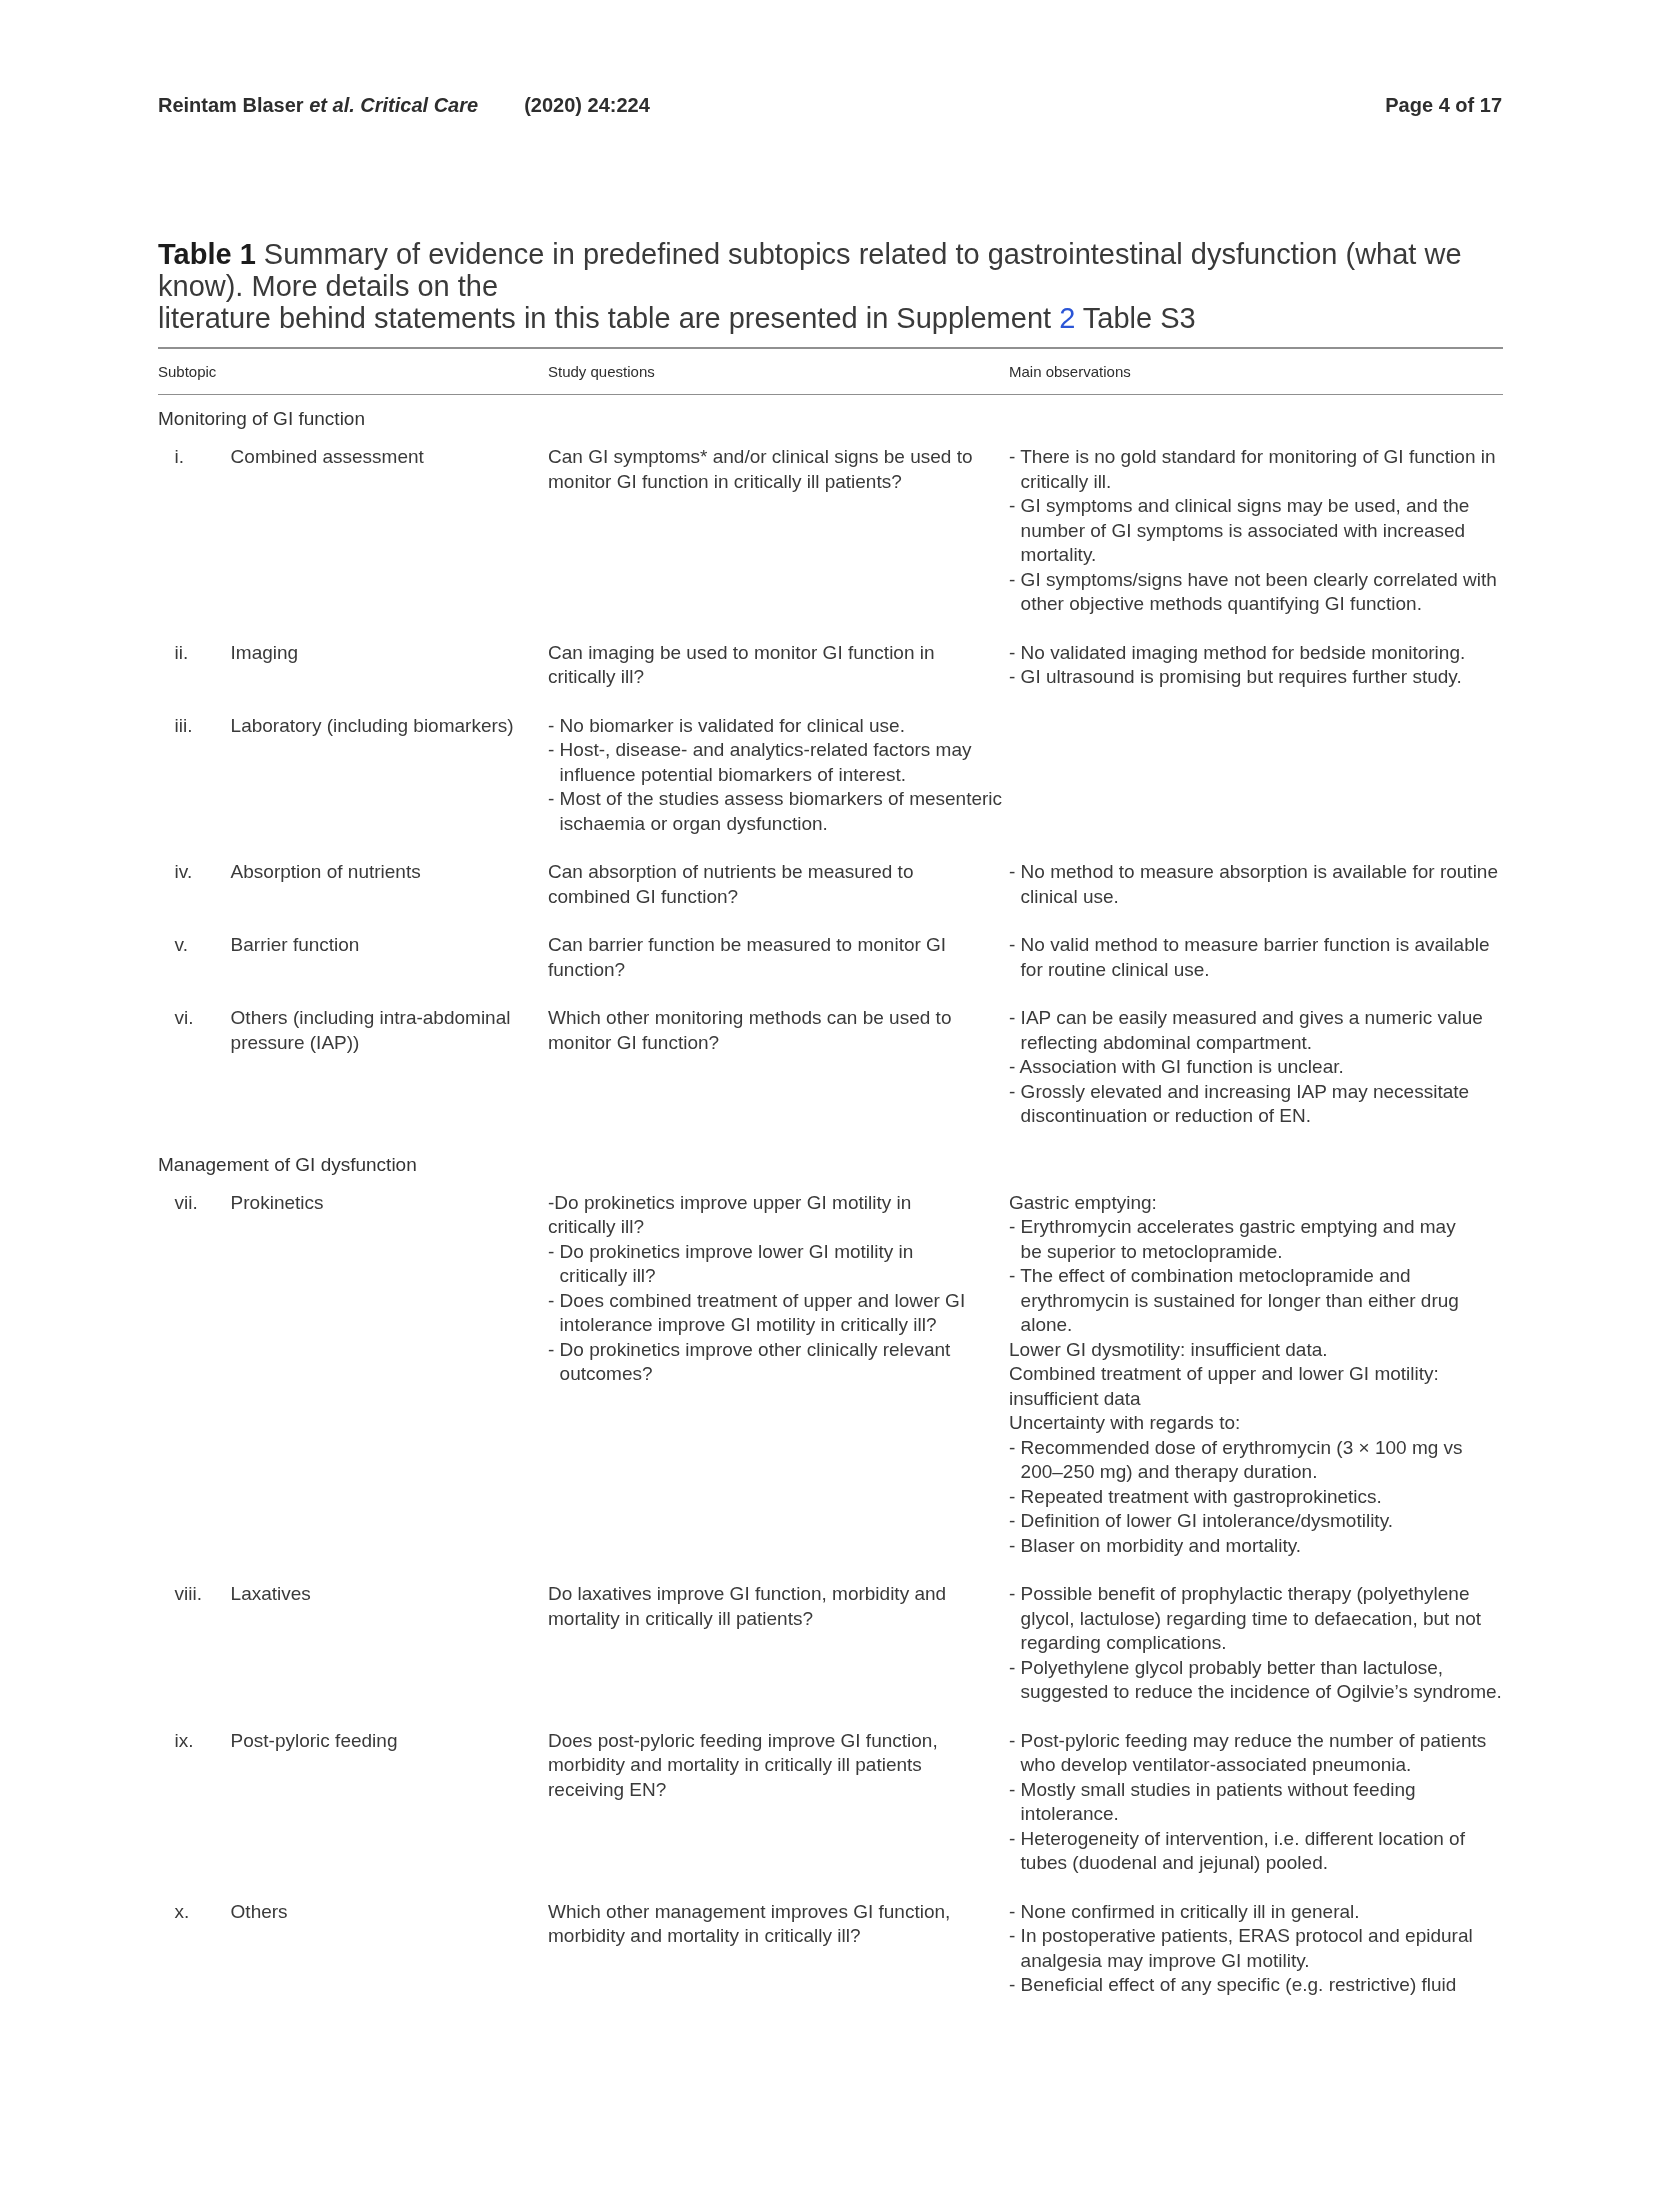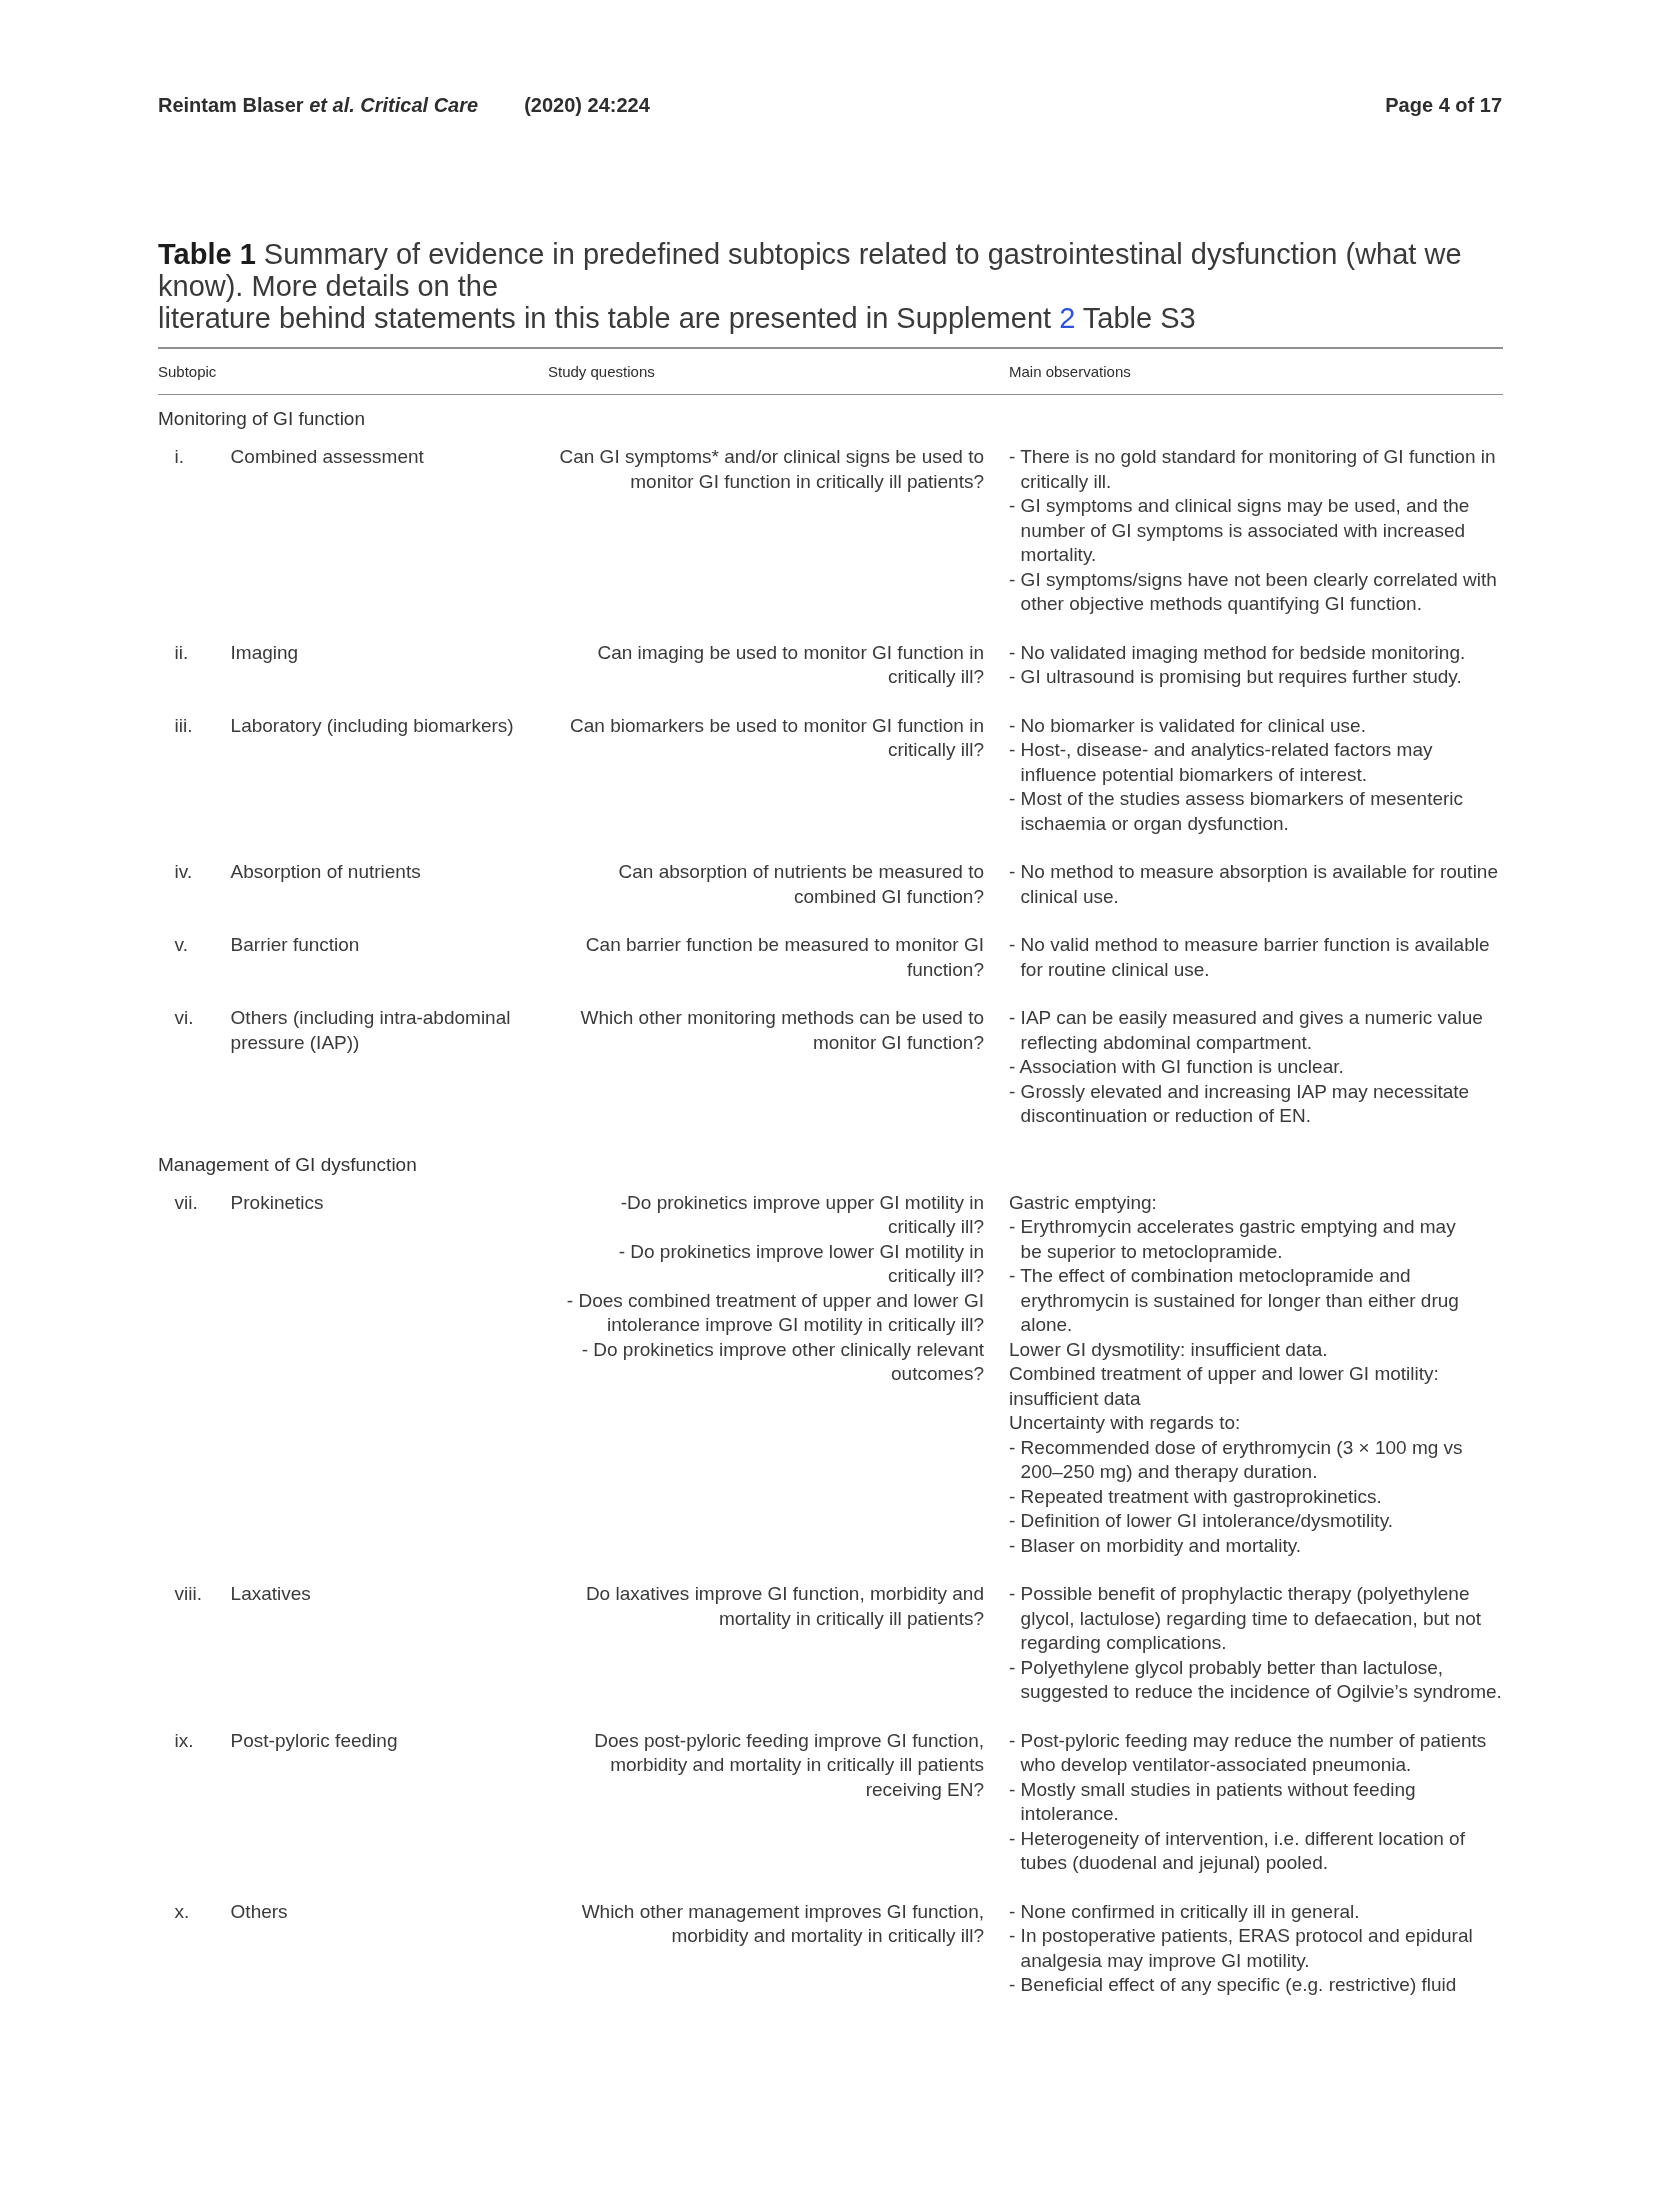--- a/index.html
+++ b/index.html
@@ -70,21 +70,21 @@
     font-size:19px;
     line-height:24.5px;
     color:#3a3a3a;
   }
   .c1{
     display:grid;
     grid-template-columns:56px 317px;
     padding-left:16.6px;
     align-content:start;
   }
-  .c2{padding-right:25px;text-align:right;}
+  .c2{padding-right:25px;}
   .item{white-space:pre-line;}
   .hang{padding-left:11.6px;text-indent:-11.6px;}
 </style>
 </head>
 <body>
 
 <div class="page">
 
   <div class="runhead">
     <div><span>Reintam Blaser </span><span class="ital">et al. Critical Care</span><span class="cite">(2020) 24:224</span></div>
@@ -131,23 +131,20 @@
           </div>
           <div class="c3">
             <div class="item hang">- No validated imaging method for bedside monitoring.</div>
             <div class="item hang">- GI ultrasound is promising but requires further study.</div>
           </div>
         </div>
         <div class="trow">
           <div class="c1">
             <span class="num">iii.</span>
             <span class="subtopic">Laboratory (including biomarkers)</span>
-          </div>
-          <div class="c2">
-            <div class="item">Can biomarkers be used to monitor GI function in critically ill?</div>
           </div>
           <div class="c3">
             <div class="item hang">- No biomarker is validated for clinical use.</div>
             <div class="item hang">- Host-, disease- and analytics-related factors may influence potential biomarkers of interest.</div>
             <div class="item hang">- Most of the studies assess biomarkers of mesenteric ischaemia or organ dysfunction.</div>
           </div>
         </div>
         <div class="trow">
           <div class="c1">
             <span class="num">iv.</span>

